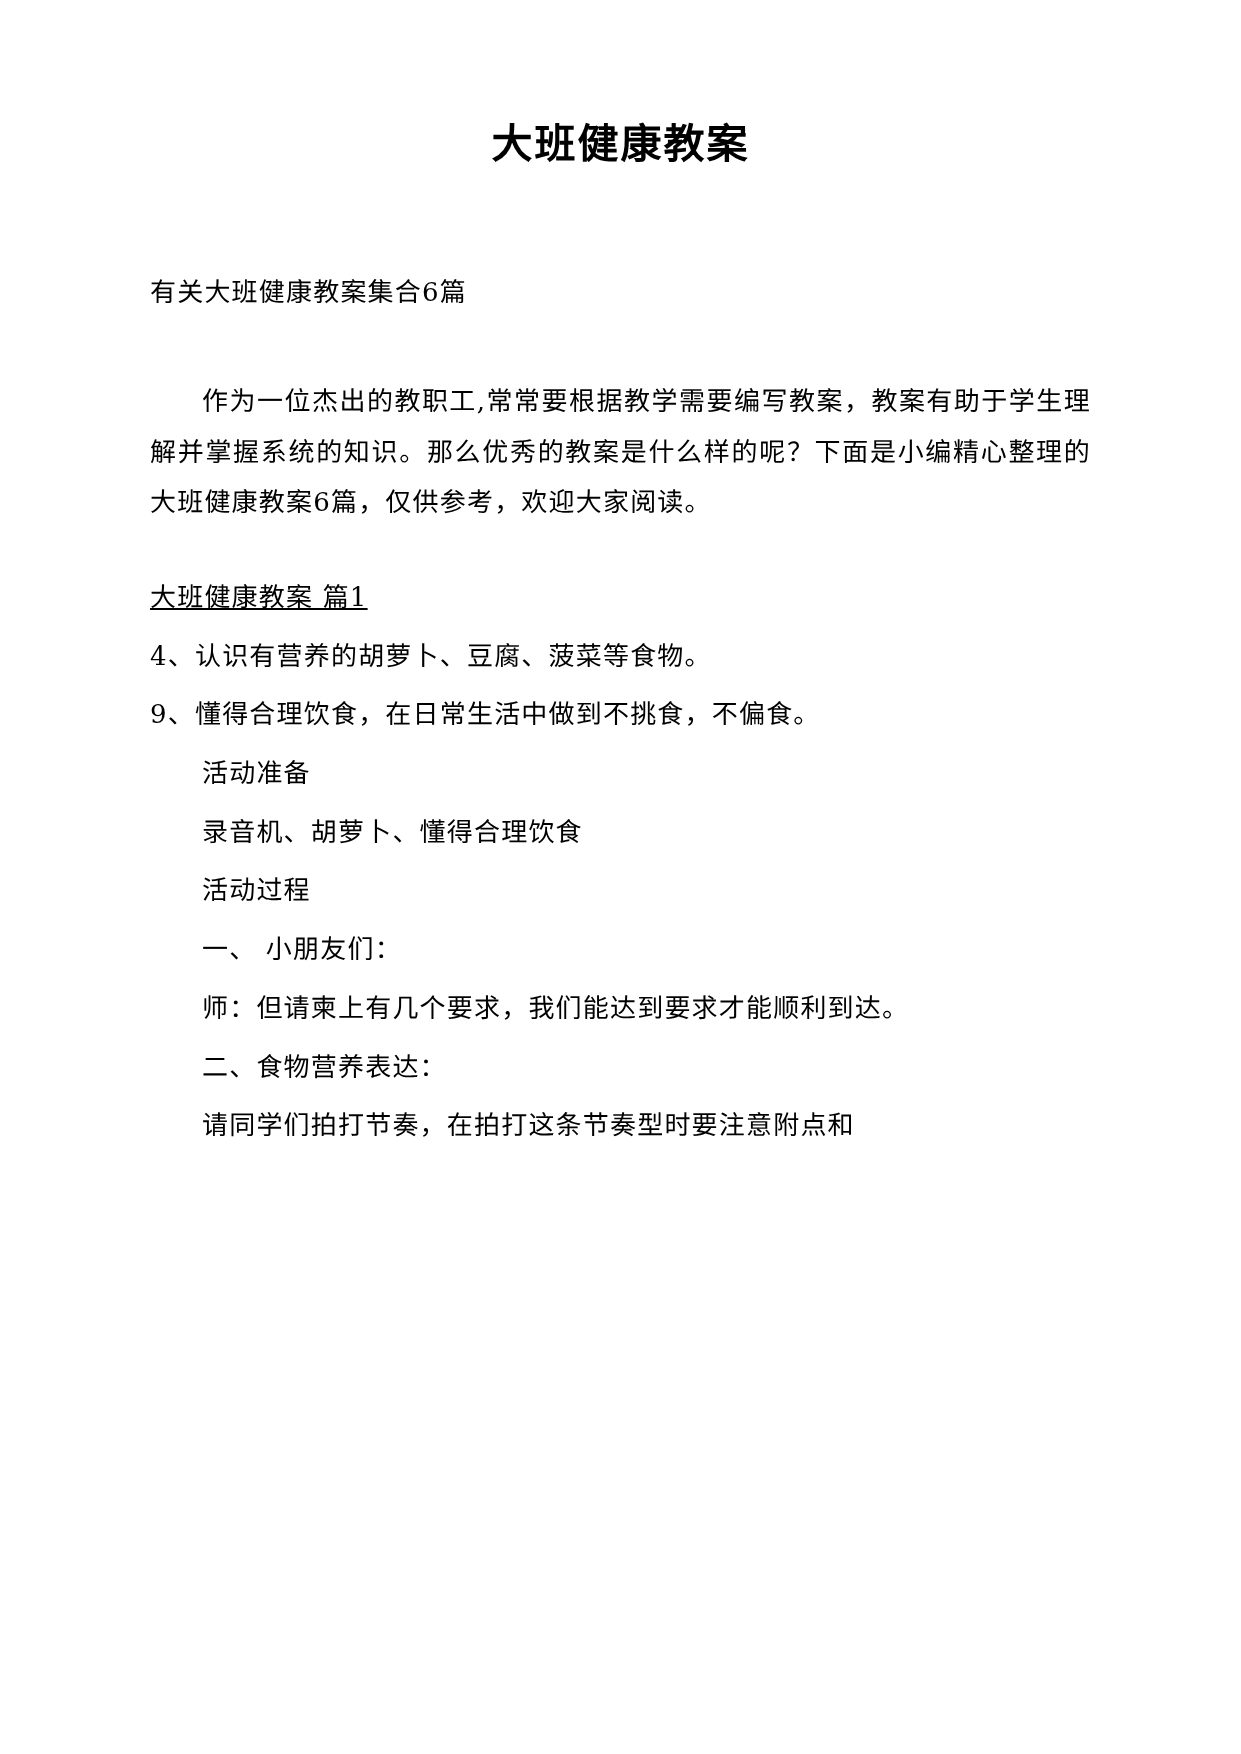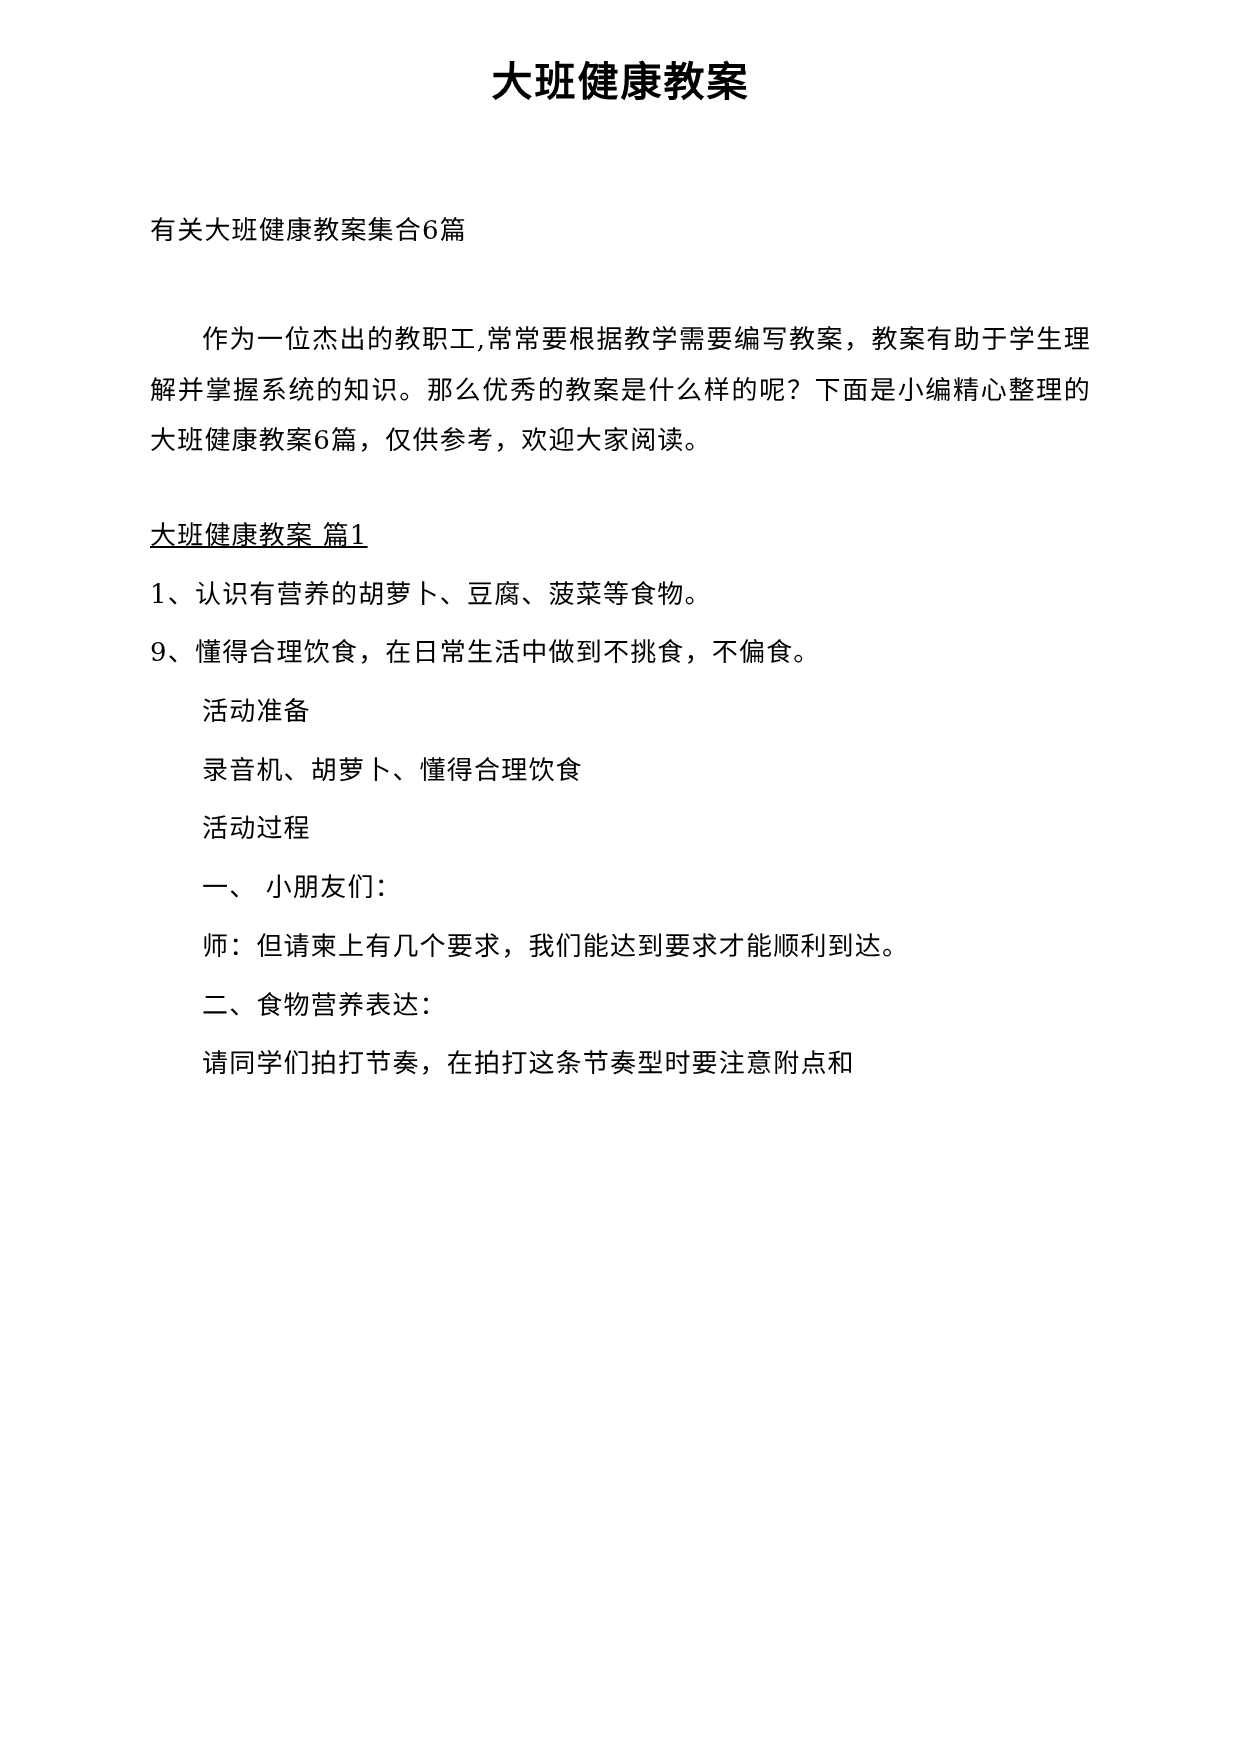--- a/index.html
+++ b/index.html
@@ -11,21 +11,21 @@
     width: 1241px;
     min-height: 1754px;
     font-family: "DejaVu Serif", "Liberation Serif", serif;
     color: #000000;
     -webkit-font-smoothing: antialiased;
   }
   .page {
     width: 1241px;
     min-height: 1754px;
     box-sizing: border-box;
-    padding: 56px 150px 60px 150px;
+    padding: 118px 150px 60px 150px;
     position: relative;
   }
   .doc-title {
     text-align: center;
     font-family: "DejaVu Sans", "Liberation Sans", sans-serif;
     font-weight: bold;
     font-size: 41px;
     letter-spacing: 2px;
     margin: 0 0 96px 0;
     line-height: 1.3;
@@ -64,21 +64,21 @@
 <div class="page">
 
   <h1 class="doc-title">大班健康教案</h1>
 
   <p class="para gap-lg">有关大班健康教案集合6篇</p>
 
   <p class="para indent gap-md">作为一位杰出的教职工,常常要根据教学需要编写教案，教案有助于学生理解并掌握系统的知识。那么优秀的教案是什么样的呢？下面是小编精心整理的大班健康教案6篇，仅供参考，欢迎大家阅读。</p>
 
   <p class="section-head">大班健康教案 篇1</p>
 
-  <p class="para tight">1、认识有营养的胡萝卜、豆腐、菠菜等食物。</p>
+  <p class="para tight">4、认识有营养的胡萝卜、豆腐、菠菜等食物。</p>
   <p class="para tight">9、懂得合理饮食，在日常生活中做到不挑食，不偏食。</p>
   <p class="para indent tight">活动准备</p>
   <p class="para indent tight">录音机、胡萝卜、懂得合理饮食</p>
   <p class="para indent tight">活动过程</p>
   <p class="para indent tight">一、 小朋友们：</p>
   <p class="para indent tight">师：但请柬上有几个要求，我们能达到要求才能顺利到达。</p>
   <p class="para indent tight">二、食物营养表达：</p>
   <p class="para indent tight">请同学们拍打节奏，在拍打这条节奏型时要注意附点和</p>
 
 </div>

